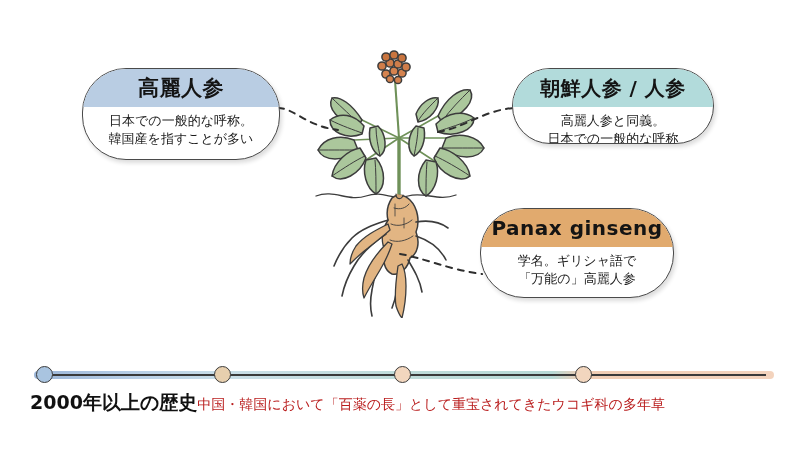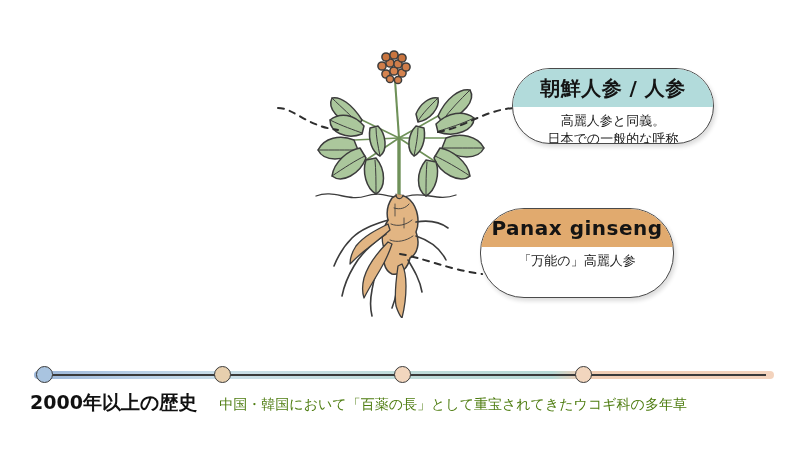--- a/index.html
+++ b/index.html
@@ -125,23 +125,22 @@
     display: flex;
     align-items: baseline;
   }
   #caption-title {
     font-size: 19px;
     font-weight: bold;
     color: #111111;
     white-space: nowrap;
   }
   #caption-subtitle {
-    margin-left: 22px;
     font-size: 14px;
-    color: #4d7c0f;
+    color: #b91c1c;
     white-space: nowrap;
   }
 </style>
 </head>
 <body>
 
 <div id="stage">
 
   <svg id="plant-illustration" viewBox="0 0 210 290" aria-hidden="true">
     <g fill="none" stroke="#3c3c3c" stroke-width="1.5" stroke-linecap="round" stroke-linejoin="round">
@@ -253,36 +252,46 @@
   <svg class="connector" id="connector-left" viewBox="0 0 64 36" aria-hidden="true">
     <path d="M2,4 C18,4 30,22 62,26" fill="none" stroke="#2e2e2e" stroke-width="2" stroke-dasharray="6 6" stroke-linecap="round"></path>
   </svg>
   <svg class="connector" id="connector-right" viewBox="0 0 80 36" aria-hidden="true">
     <path d="M2,28 C28,24 48,6 78,4" fill="none" stroke="#2e2e2e" stroke-width="2" stroke-dasharray="6 6" stroke-linecap="round"></path>
   </svg>
   <svg class="connector" id="connector-root" viewBox="0 0 86 30" aria-hidden="true">
     <path d="M2,4 C26,8 52,20 84,24" fill="none" stroke="#2e2e2e" stroke-width="2" stroke-dasharray="6 6" stroke-linecap="round"></path>
   </svg>
 
+  <div class="card" id="card-koraininjin">
+    <div class="card-head">
+      <span>高麗人参</span>
+    </div>
+    <div class="card-body">
+      <span>日本での一般的な呼称。</span>
+      <span>韓国産を指すことが多い</span>
+    </div>
+  </div>
 
   <div class="card" id="card-chosenninjin">
     <div class="card-head">
       <span>朝鮮人参 / 人参</span>
     </div>
     <div class="card-body">
       <span>高麗人参と同義。</span>
       <span>日本での一般的な呼称</span>
     </div>
   </div>
 
   <div class="card" id="card-panax">
     <div class="card-head">
       <span>Panax ginseng</span>
     </div>
     <div class="card-body">
+      <span>学名。ギリシャ語で</span>
       <span>「万能の」高麗人参</span>
     </div>
   </div>
 
   <div id="timeline">
     <div id="timeline-track"></div>
     <div id="timeline-line"></div>
     <div class="tl-dot" style="left:2px;  background:#a9c4e0;"></div>
     <div class="tl-dot" style="left:180px;background:#e7cfae;"></div>
     <div class="tl-dot" style="left:360px;background:#f2d6be;"></div>

